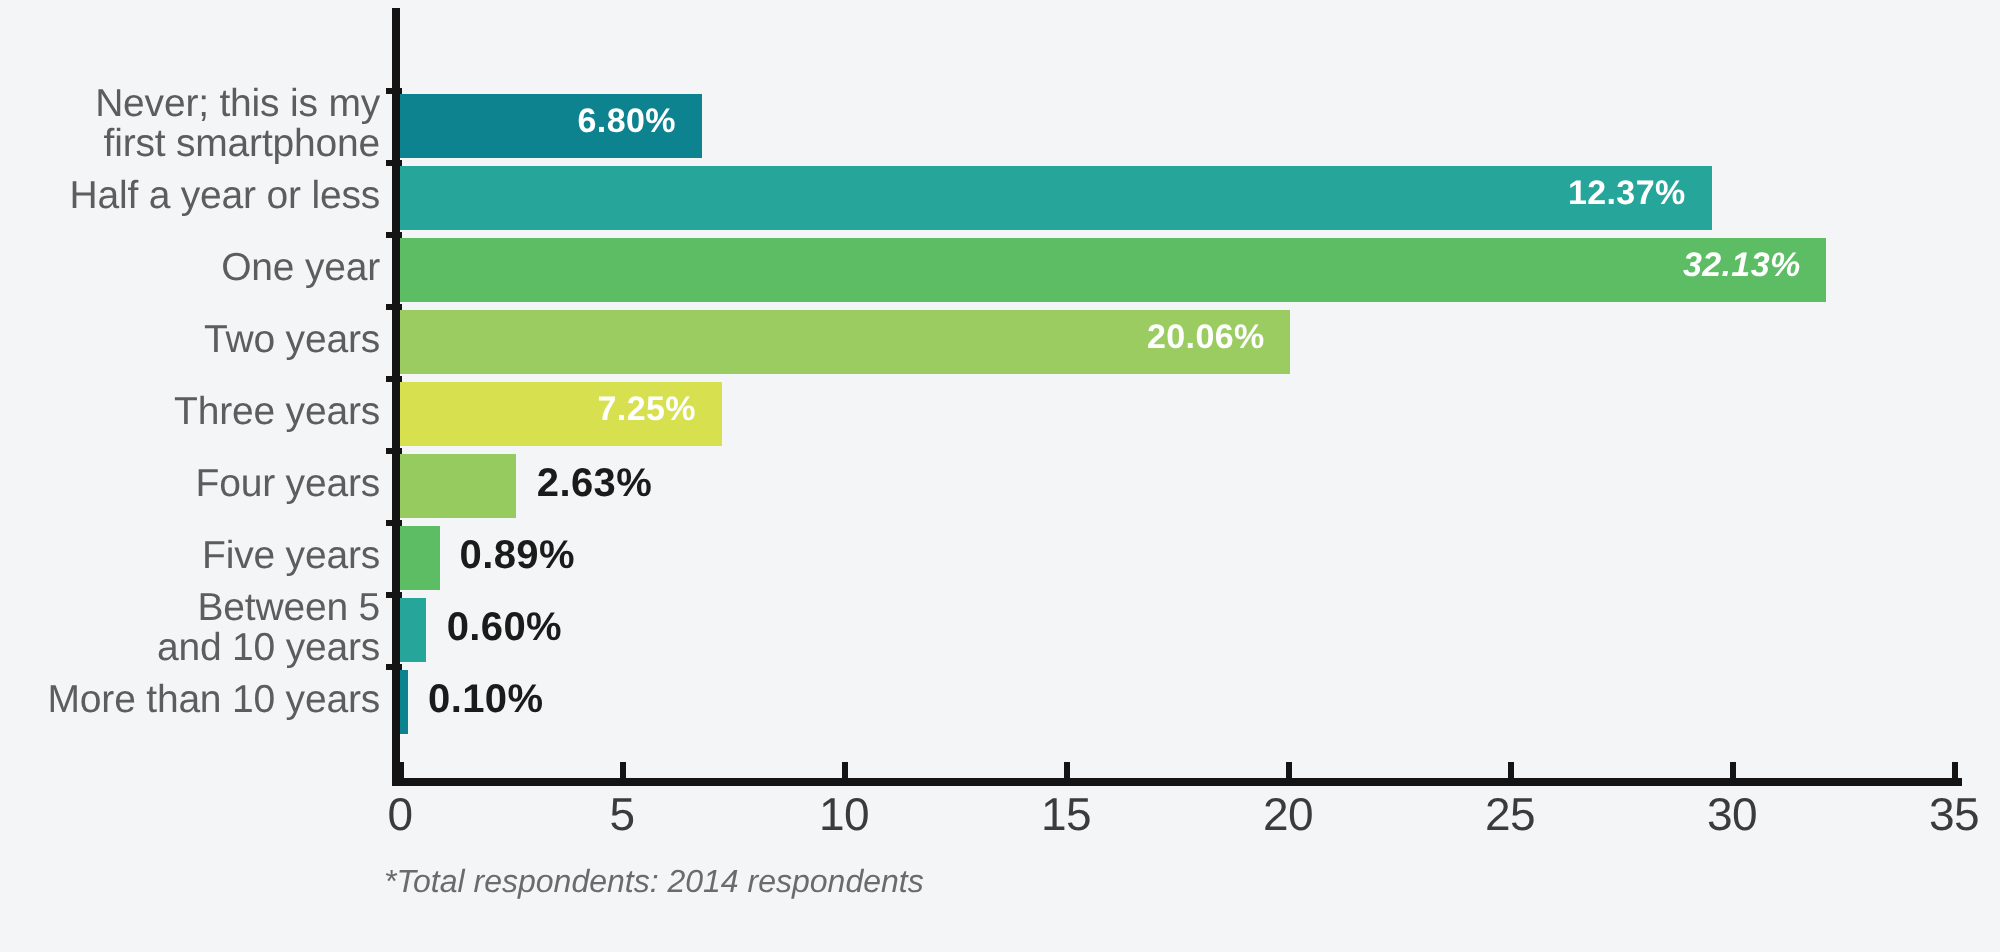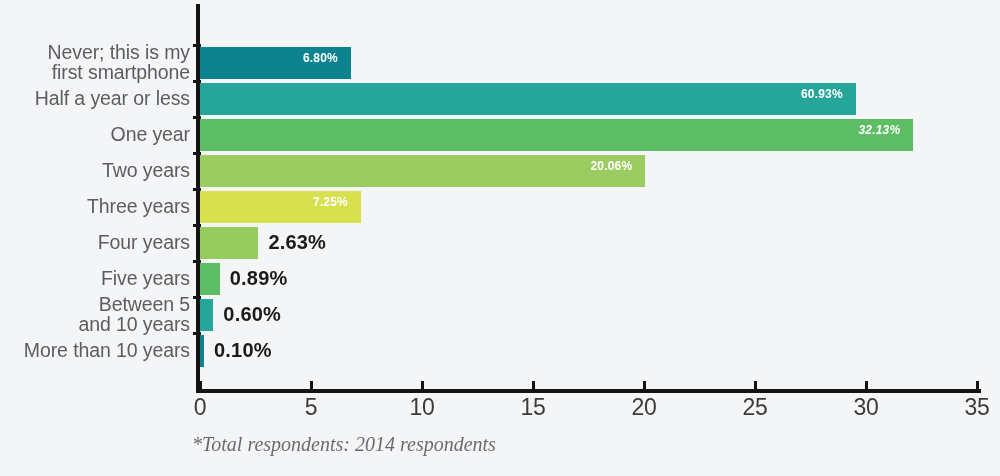--- a/index.html
+++ b/index.html
@@ -107,44 +107,44 @@
   .bar {
     position: absolute;
     left: 200px;
     top: 0;
     height: 32px;
   }
 
   .val-inside {
     position: absolute;
     top: 4px;
-    font-size: 12px;
+    font-size: 17px;
     font-weight: bold;
     color: #ffffff;
     font-family: "Liberation Sans", sans-serif;
     letter-spacing: 0.2px;
   }
   .val-outside {
     position: absolute;
     top: 4px;
     font-size: 20px;
     font-weight: bold;
     color: #1b1b1b;
     font-family: "Liberation Sans", sans-serif;
     letter-spacing: 0.2px;
   }
 
   .footnote {
     position: absolute;
     left: 192px;
     top: 433px;
-    font-size: 20px;
+    font-size: 16px;
     font-style: italic;
     color: #6a6b6d;
-    font-family: Liberation Serif, serif;
+    font-family: Liberation Sans, sans-serif;
   }
 </style>
 </head>
 <body>
 
 <div id="chart-root">
 
   <div class="plot-area">
 
     <div class="y-axis-line"></div>
@@ -152,21 +152,21 @@
     <div id="rows">
         <div class="row" style="top: 47px;">
           <div class="cat-label two-line">Never; this is my
 first smartphone</div>
           <div class="bar" style="width: 150.96px; background: rgb(13, 131, 144);"></div>
           <div class="val-inside" style="right: 662.04px;">6.80%</div>
         </div>
         <div class="row" style="top: 83px;">
           <div class="cat-label one-line">Half a year or less</div>
           <div class="bar" style="width: 655.788px; background: rgb(38, 166, 154);"></div>
-          <div class="val-inside" style="right: 157.212px;">60.93%</div>
+          <div class="val-inside" style="right: 157.212px;">12.37%</div>
         </div>
         <div class="row" style="top: 119px;">
           <div class="cat-label one-line">One year</div>
           <div class="bar" style="width: 713.286px; background: rgb(92, 189, 101);"></div>
           <div class="val-inside" style="right: 99.714px; font-style: italic;">32.13%</div>
         </div>
         <div class="row" style="top: 155px;">
           <div class="cat-label one-line">Two years</div>
           <div class="bar" style="width: 445.332px; background: rgb(155, 204, 97);"></div>
           <div class="val-inside" style="right: 367.668px; text-align: center;">20.06%</div>

